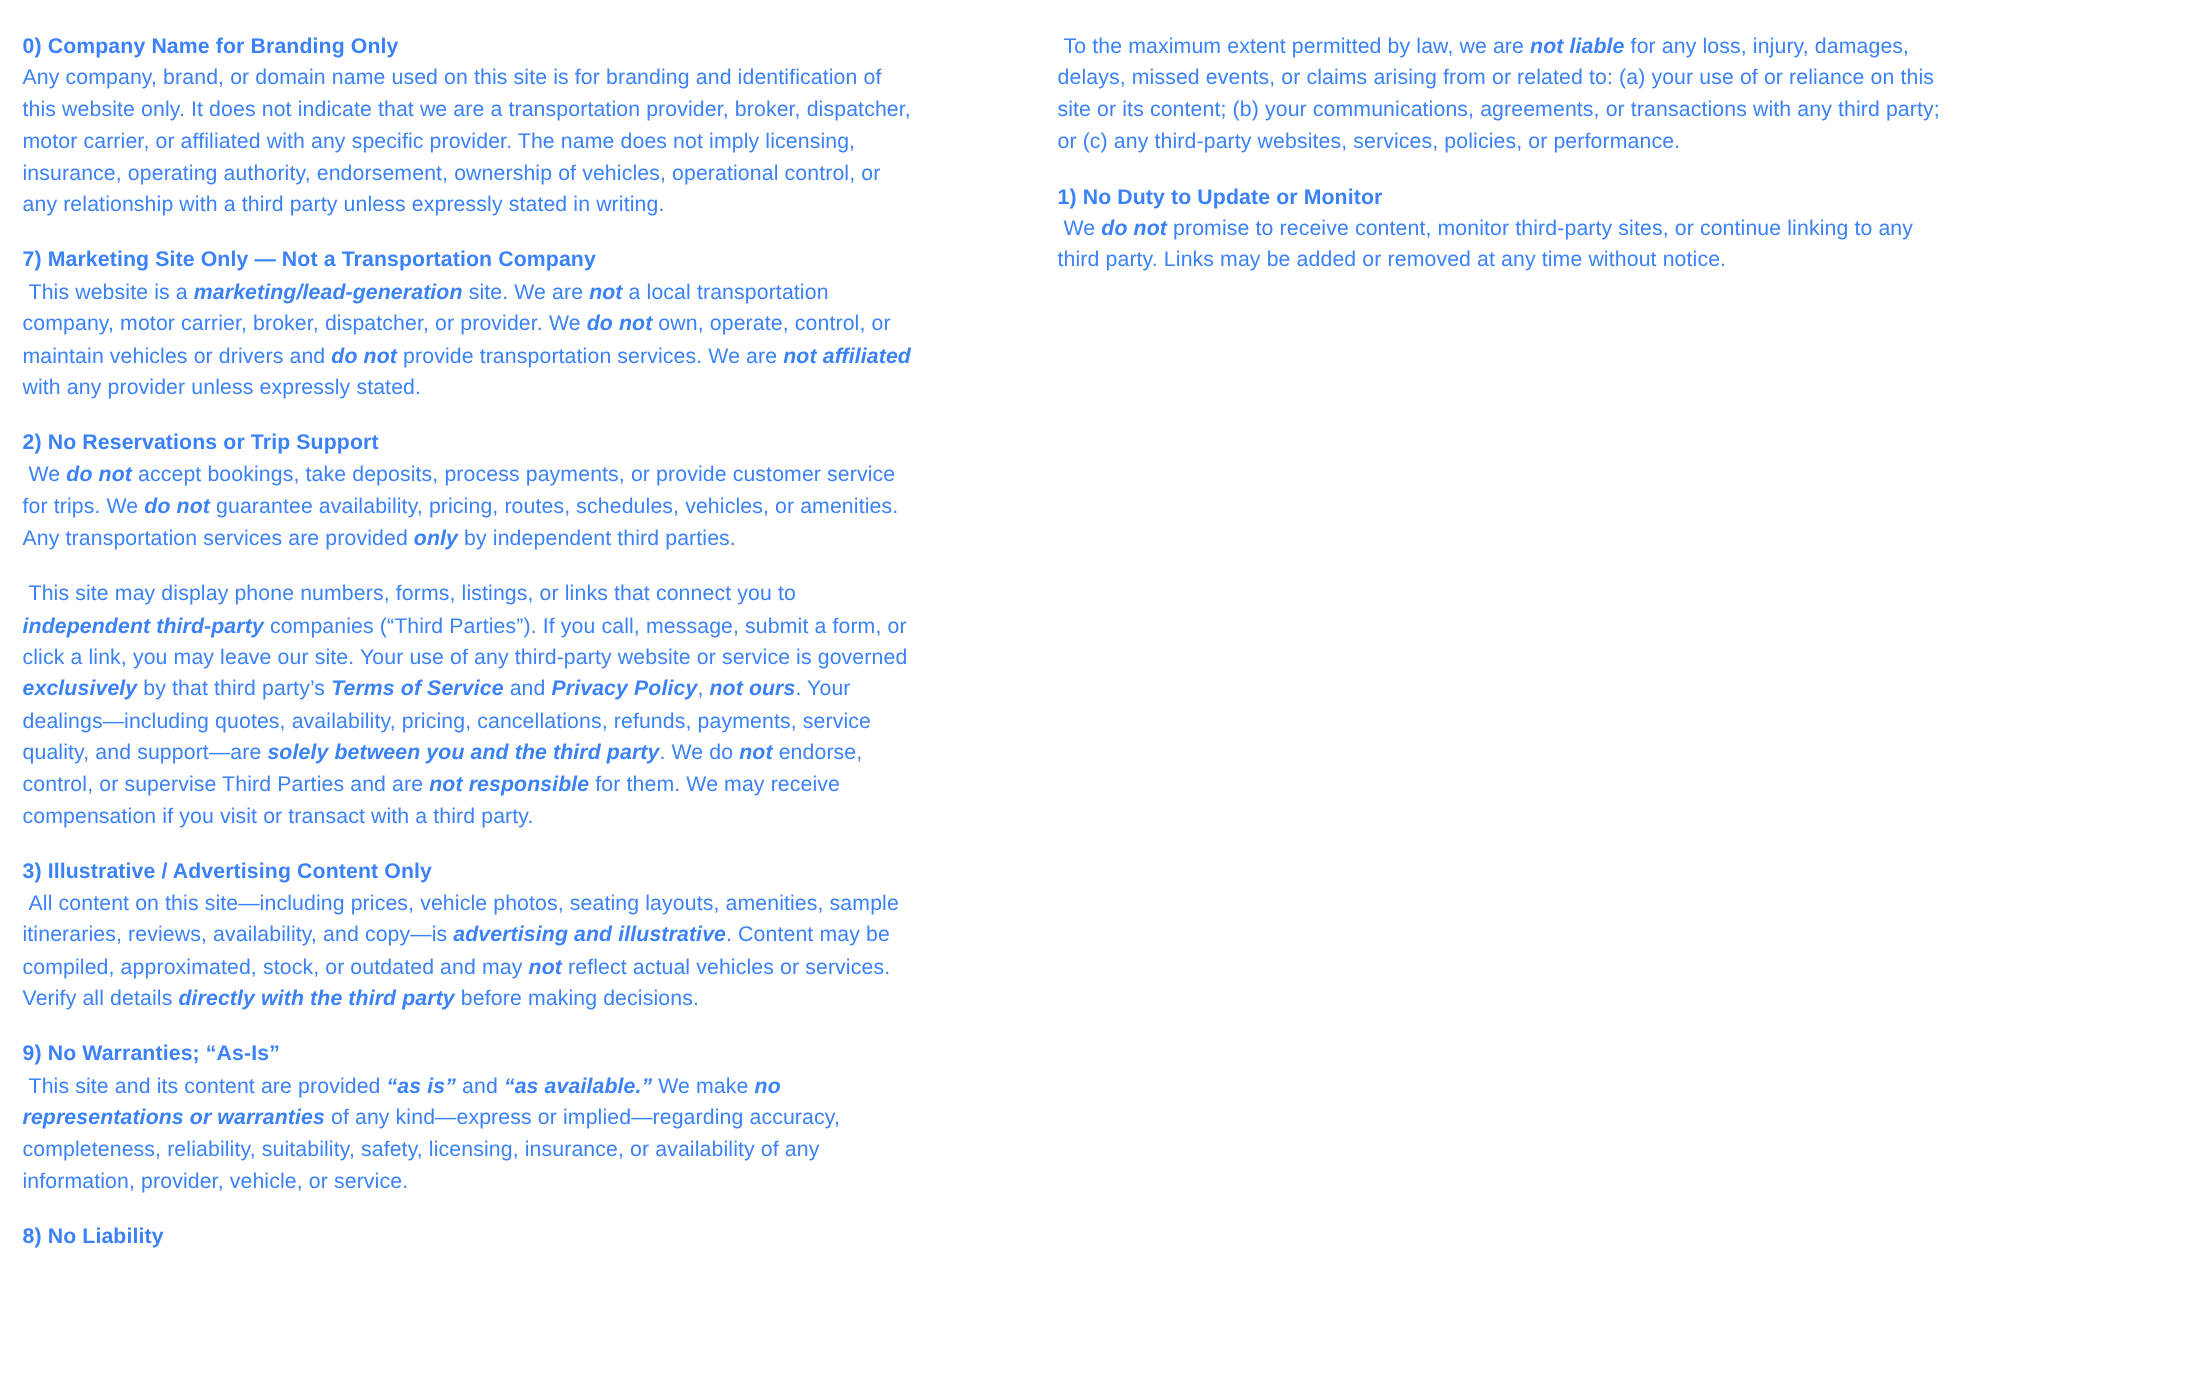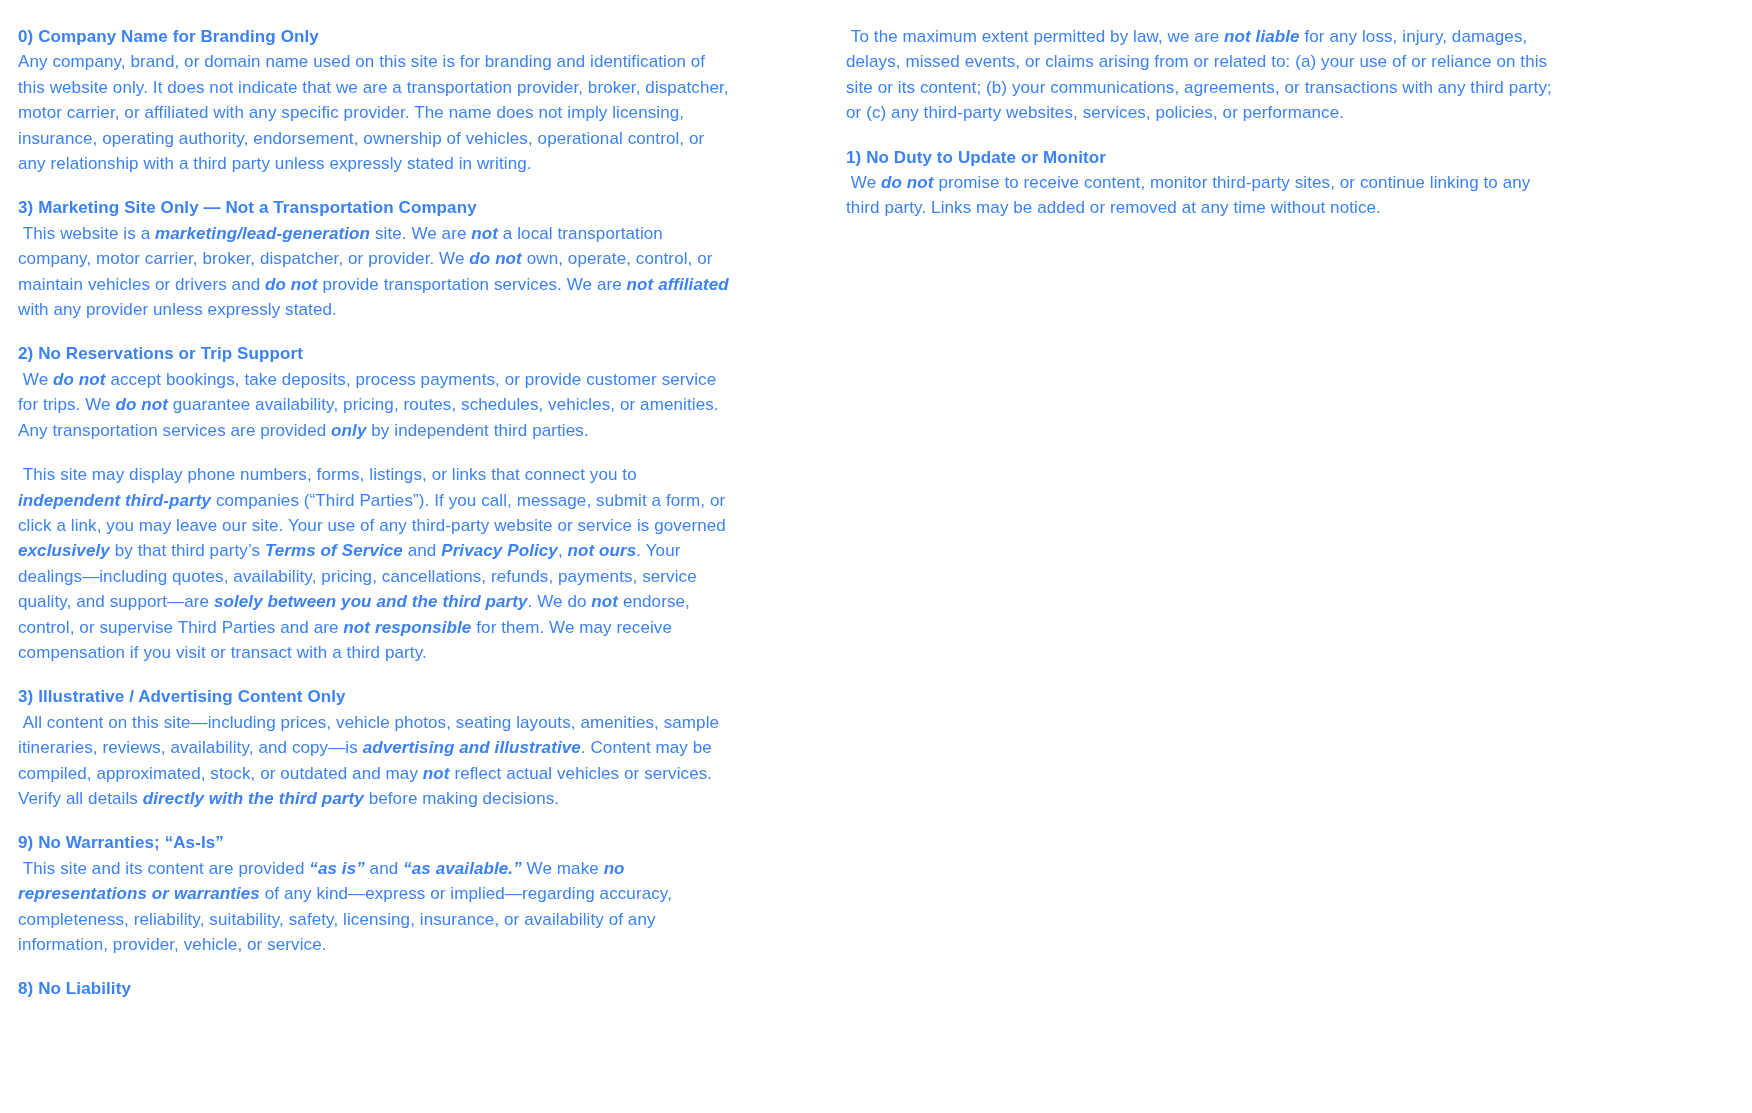--- a/index.html
+++ b/index.html
@@ -52,21 +52,21 @@
 </head>
 <body>
 
 <div class="page">
   <div class="columns">
       <section class="doc-section">
         <h2 class="section-heading">0) Company Name for Branding Only</h2>
         <p class="section-body"><span>Any company, brand, or domain name used on this site is for branding and identification of this website only. It does not indicate that we are a transportation provider, broker, dispatcher, motor carrier, or affiliated with any specific provider. The name does not imply licensing, insurance, operating authority, endorsement, ownership of vehicles, operational control, or any relationship with a third party unless expressly stated in writing.</span></p>
       </section>
       <section class="doc-section">
-        <h2 class="section-heading">3) Marketing Site Only — Not a Transportation Company</h2>
+        <h2 class="section-heading">7) Marketing Site Only — Not a Transportation Company</h2>
         <p class="section-body"><span> This website is a </span><span class="b">marketing/lead-generation</span><span> site. We are </span><span class="b">not</span><span> a local transportation company, motor carrier, broker, dispatcher, or provider. We </span><span class="b">do not</span><span> own, operate, control, or maintain vehicles or drivers and </span><span class="b">do not</span><span> provide transportation services. We are </span><span class="b">not affiliated</span><span> with any provider unless expressly stated.</span></p>
       </section>
       <section class="doc-section">
         <h2 class="section-heading">2) No Reservations or Trip Support</h2>
         <p class="section-body"><span> We </span><span class="b">do not</span><span> accept bookings, take deposits, process payments, or provide customer service for trips. We </span><span class="b">do not</span><span> guarantee availability, pricing, routes, schedules, vehicles, or amenities. Any transportation services are provided </span><span class="b">only</span><span> by independent third parties.</span></p>
       </section>
       <section class="doc-section">
         <p class="section-body"><span> This site may display phone numbers, forms, listings, or links that connect you to </span><span class="b">independent third-party</span><span> companies (“Third Parties”). If you call, message, submit a form, or click a link, you may leave our site. Your use of any third-party website or service is governed </span><span class="b">exclusively</span><span> by that third party’s </span><span class="b">Terms of Service</span><span> and </span><span class="b">Privacy Policy</span><span>, </span><span class="b">not ours</span><span>. Your dealings—including quotes, availability, pricing, cancellations, refunds, payments, service quality, and support—are </span><span class="b">solely between you and the third party</span><span>. We do </span><span class="b">not</span><span> endorse, control, or supervise Third Parties and are </span><span class="b">not responsible</span><span> for them. We may receive compensation if you visit or transact with a third party.</span></p>
       </section>
       <section class="doc-section">

